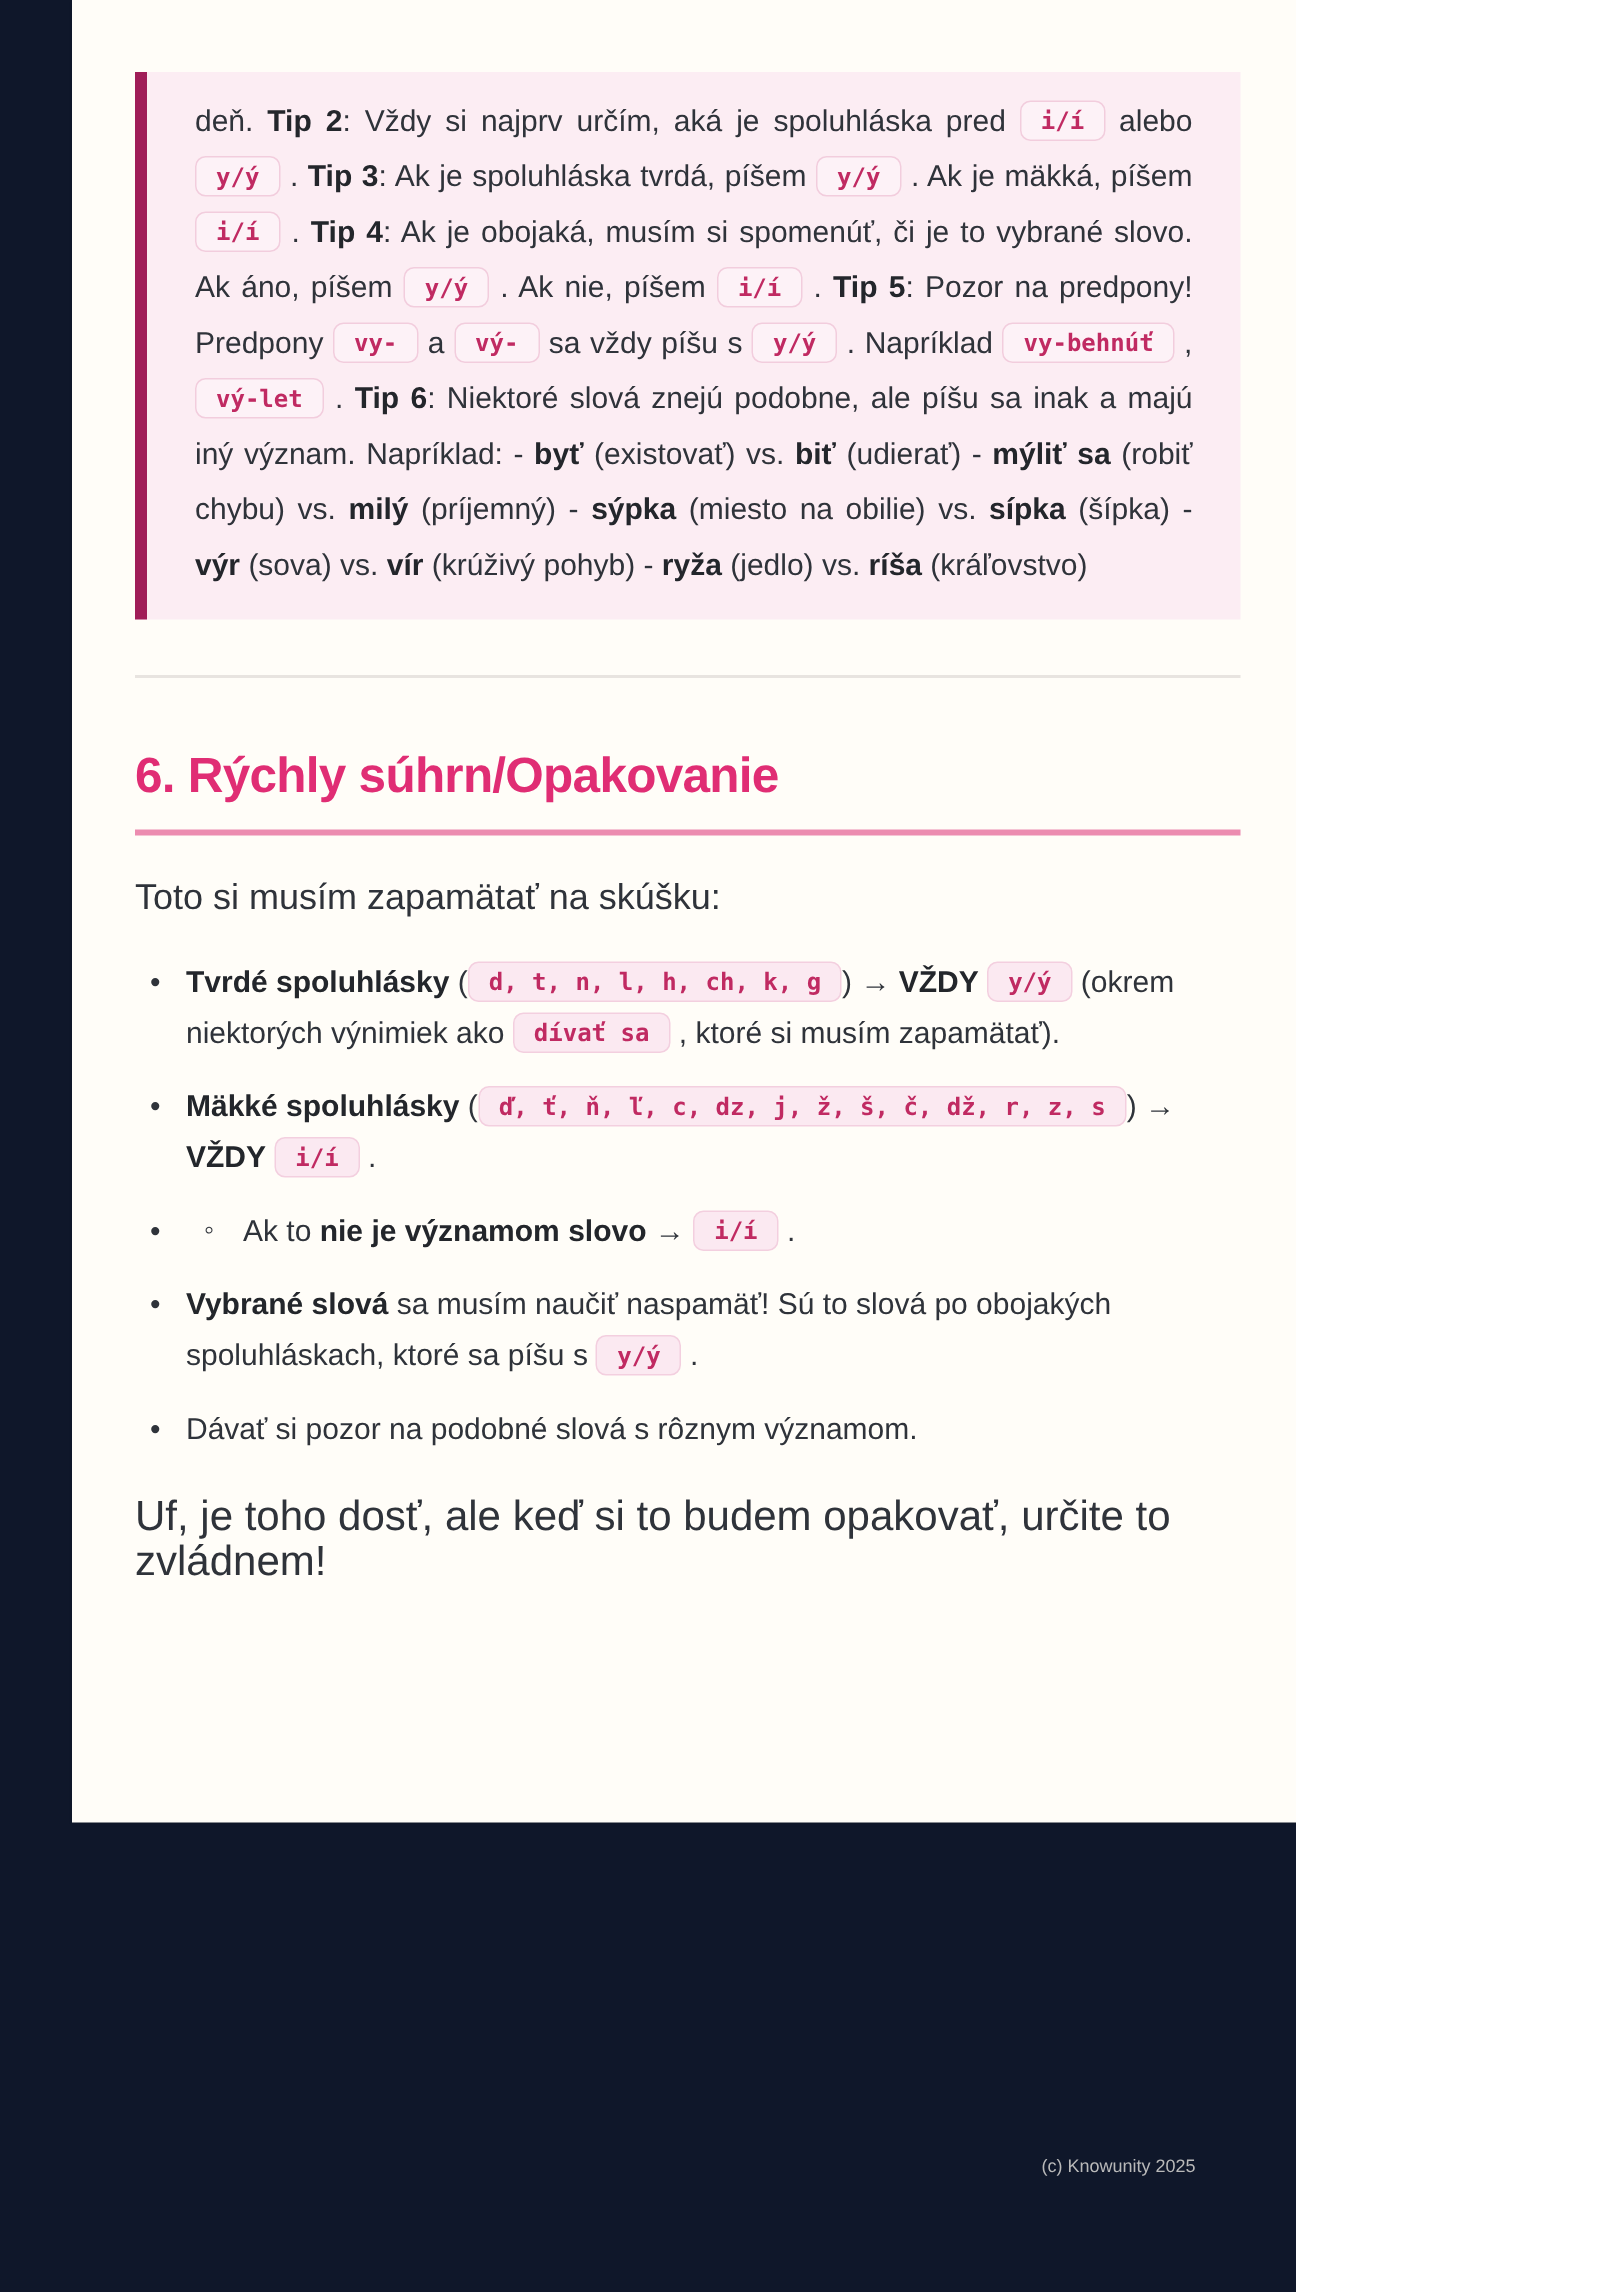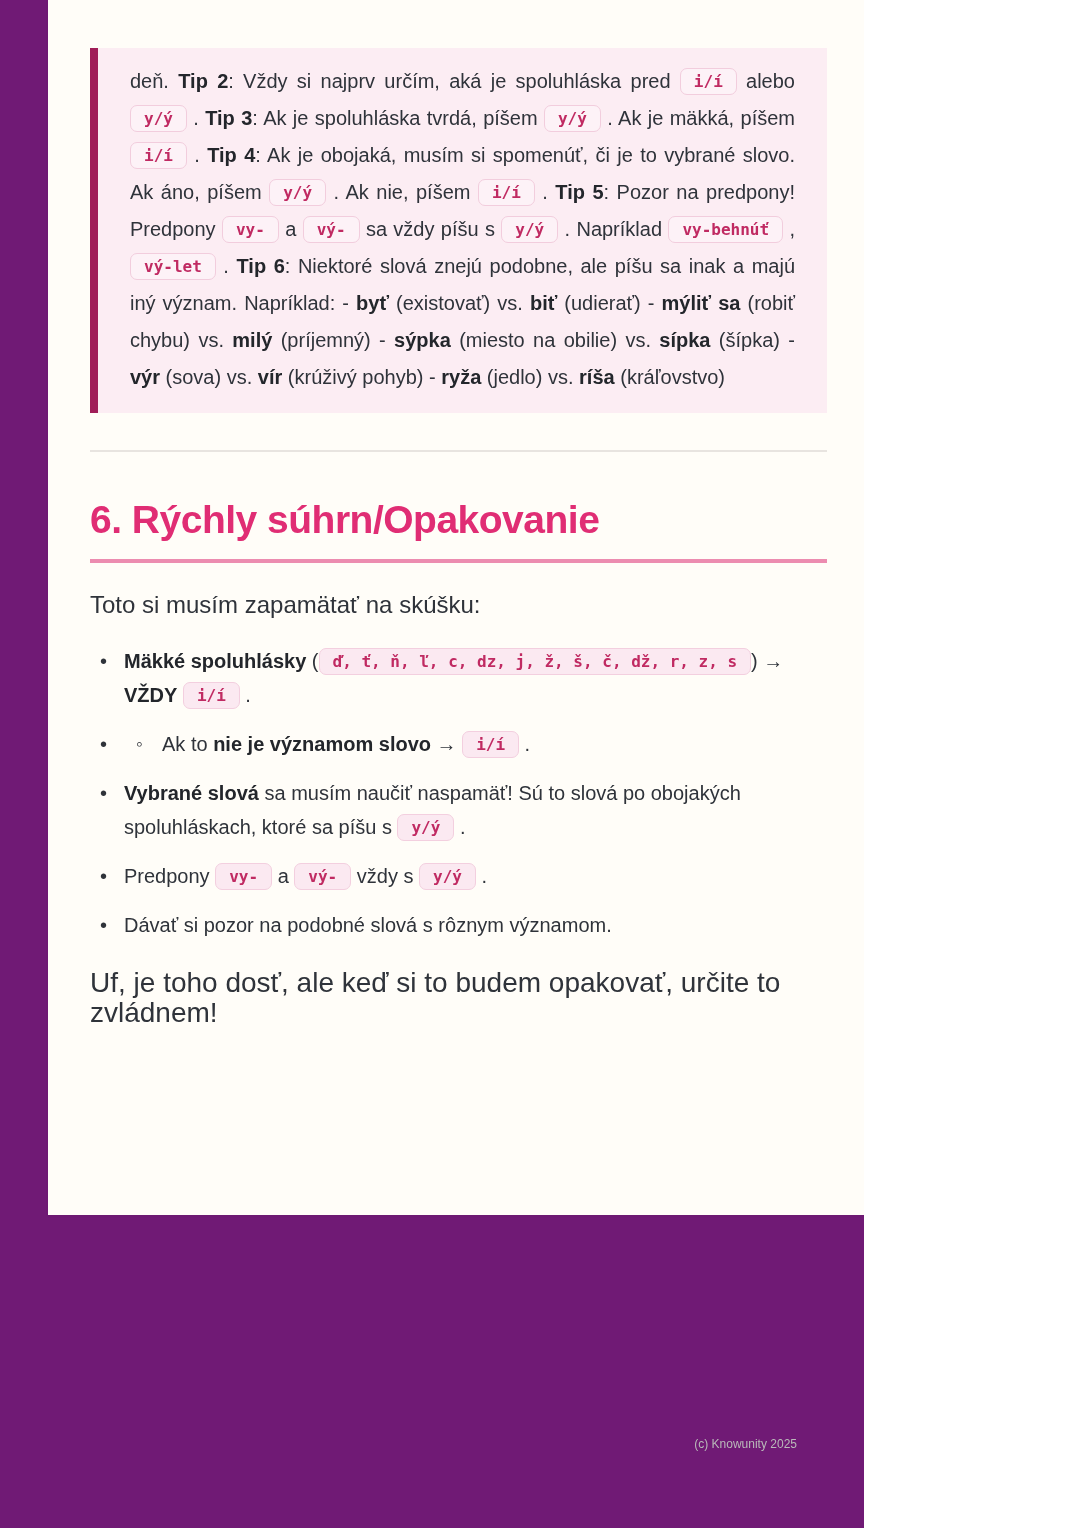--- a/index.html
+++ b/index.html
@@ -1,17 +1,17 @@
 <!DOCTYPE html>
 <html><head>
 <meta charset="utf-8">
 <style>
   * { margin:0; padding:0; box-sizing:border-box; }
   html,body { width:1080px; height:1528px; background:#ffffff; font-family:"Liberation Sans","DejaVu Sans",sans-serif; }
-  .viewport { position:relative; width:864px; height:1528px; overflow:hidden; background:#701a75; }
+  .viewport { position:relative; width:864px; height:1528px; overflow:hidden; background:#0f172a; }
 
   .paper {
     position:absolute; left:48px; top:0; width:929px; height:1215px;
     background:#fffdf8; box-shadow:0 1px 3px rgba(0,0,0,0.05);
   }
   .content { margin-left:42px; width:737px; color:#2f333a; }
 
   .callout {
     margin-top:48px;
     border-left:8px solid #a01d58;
@@ -28,21 +28,21 @@
     background:#fbe9f1; border:1px solid #f3cfdf; border-radius:7px;
     padding:2px 13px; display:inline-block; line-height:21px; vertical-align:1px;
     white-space:nowrap;
   }
   .callout .pill { background:#fdf2f7; border-color:#f2cddd; }
 
   .divider { height:2px; background:#e8e4e0; margin-top:37px; }
 
   .section-title {
     margin-top:46px;
-    font-size:39px; font-weight:700; letter-spacing:-0.5px;
+    font-size:33px; font-weight:700; letter-spacing:-0.5px;
     color:#e02d74;
   }
   .title-underline { height:4px; background:#ec8cb0; margin-top:17px; }
 
   .intro { margin-top:27px; font-size:24px; line-height:30px; }
 
   ul.summary { margin-top:24px; list-style:none; }
   ul.summary > li {
     position:relative; padding-left:34px; margin-bottom:15px;
     font-size:20px; line-height:34px;
@@ -87,34 +87,34 @@
 
       <div class="divider"></div>
 
       <h1 class="section-title">6. Rýchly súhrn/Opakovanie</h1>
       <div class="title-underline"></div>
 
       <p class="intro">Toto si musím zapamätať na skúšku:</p>
 
       <ul class="summary">
         <li>
+          <span><strong>Tvrdé spoluhlásky</strong> (<span class="pill">d, t, n, l, h, ch, k, g</span>) → <strong>VŽDY</strong> <span class="pill">y/ý</span> (okrem niektorých výnimiek ako <span class="pill">dívať sa</span> , ktoré si musím zapamätať).</span>
+        </li>
+        <li>
           <span><strong>Mäkké spoluhlásky</strong> (<span class="pill">ď, ť, ň, ľ, c, dz, j, ž, š, č, dž, r, z, s</span>) → <strong>VŽDY</strong> <span class="pill">i/í</span> .</span>
         </li>
         <li>
           <ul class="sublist">
             <li>
               <span>Ak to <strong>nie je významom slovo</strong> → <span class="pill">i/í</span> .</span>
             </li>
           </ul>
         </li>
         <li>
           <span><strong>Vybrané slová</strong> sa musím naučiť naspamäť! Sú to slová po obojakých spoluhláskach, ktoré sa píšu s <span class="pill">y/ý</span> .</span>
-        </li>
-        <li>
-          <span>Predpony <span class="pill">vy-</span> a <span class="pill">vý-</span> vždy s <span class="pill">y/ý</span> .</span>
         </li>
         <li>
           <span>Dávať si pozor na podobné slová s rôznym významom.</span>
         </li>
       </ul>
 
       <p class="closing">Uf, je toho dosť, ale keď si to budem opakovať, určite to zvládnem!</p>
 
     </div>
   </div>

